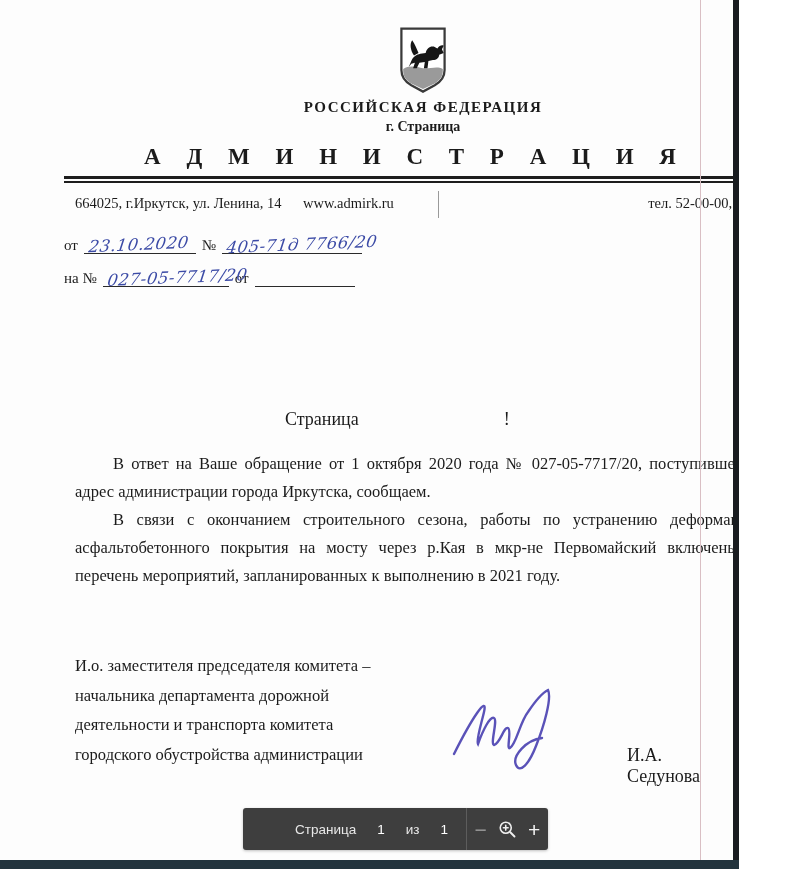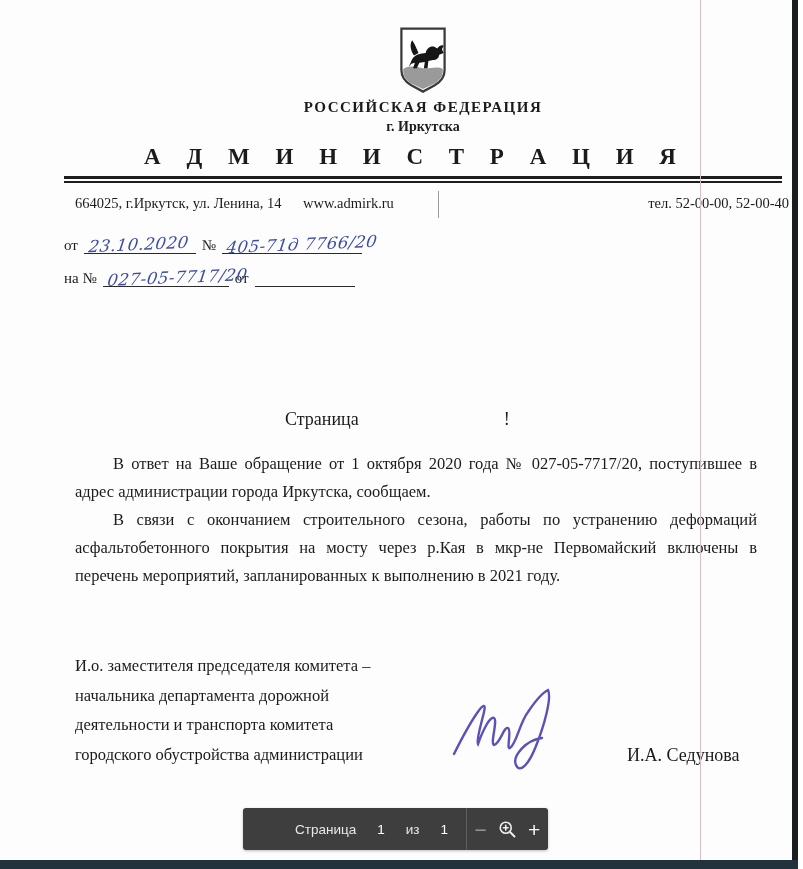--- a/index.html
+++ b/index.html
@@ -1,17 +1,17 @@
 <!DOCTYPE html>
 <html style="--ink: #3c4ba6; --signature-ink: #5a52b8; --toolbar-bg: #3e3e3e; --toolbar-divider: #5d5d5d; --toolbar-text: #e8e8e8; --toolbar-dim: #979797; --bottom-bar: #22333d; --fold-line: #d9bfc4; --edge-strip: #191c20; --rule: #1d1d1d;"><head>
 <meta charset="utf-8">
 <style>
   html,body { margin:0; padding:0; background:#ffffff; }
   .page {
-    position:relative; width:798px; height:869px; background:#fdfdfd;
+    position:relative; width:739px; height:869px; background:#fdfdfd;
     overflow:hidden; font-family:"Liberation Serif", serif; color:#1b1b1b;
   }
   
   .fold-line { position:absolute; left:700px; top:0; width:1px; height:861px; background:var(--fold-line,#d9bfc4); z-index:5; }
   .edge-strip { position:absolute; right:0; top:0; width:6px; height:861px; background:var(--edge-strip,#191c20); z-index:6; }
   .bottom-bar { position:absolute; left:0; bottom:0; width:100%; height:9px; background:var(--bottom-bar,#22333d); z-index:6; }
 
   
   .emblem { position:absolute; left:396px; top:24px; width:54px; height:74px; }
   .letterhead-text { position:absolute; left:64px; top:99px; width:718px; text-align:center; }
@@ -78,21 +78,21 @@
 
   <svg class="emblem" viewBox="0 0 60 80">
     <path d="M6 4 H54 V50 C54 58 50 63 43 67 L30 74 L17 67 C10 63 6 58 6 50 Z" fill="#ffffff" stroke="#3a3a3a" stroke-width="2.5"></path>
     <path d="M8 49 C15 44 24 47 30 48 C37 49 46 45 52 49 L52 51 C52 57 49 61 43 65 L30 71 L17 65 C11 61 8 57 8 51 Z" fill="#9a9a9a"></path>
     <path d="M20 34 C16 28 15 21 18 17 C21 21 23 27 25 31 Z" fill="#161616"></path>
     <path d="M14 47 L17 40 C19 35 23 33 27 32 L33 31 C34 26 38 23 42 24 L46 26 C48 23 51 22 53 23 L51 27 L53 31 L48 33 C48 36 45 39 41 39 L36 40 L35 48 L31 48 L32 41 L26 42 L23 48 L19 48 L21 42 L17 43 Z" fill="#161616"></path>
   </svg>
 
   <div class="letterhead-text">
     <div class="country">РОССИЙСКАЯ ФЕДЕРАЦИЯ</div>
-    <div class="city">г. Иркутска</div>
+    <div class="city">г. Страница</div>
   </div>
   <div class="org">А Д М И Н И С Т Р А Ц И Я</div>
   <div class="double-rule"></div>
 
   <div class="address-row">
     <span class="address">664025,  г.Иркутск, ул. Ленина, 14</span>
     <span class="website">www.admirk.ru</span>
     <span class="addr-divider"></span>
     <span class="phone">тел. 52-00-00, 52-00-40</span>
   </div>

